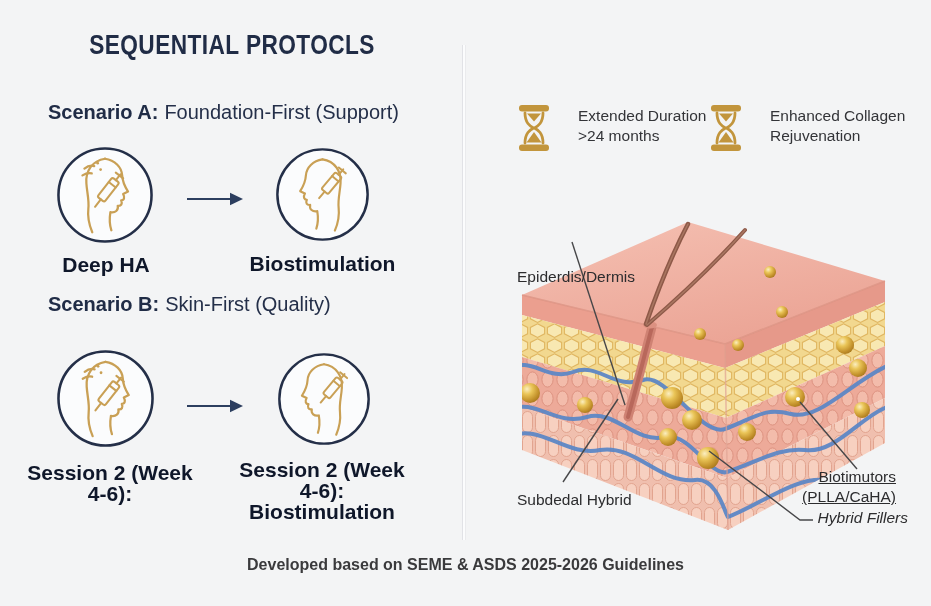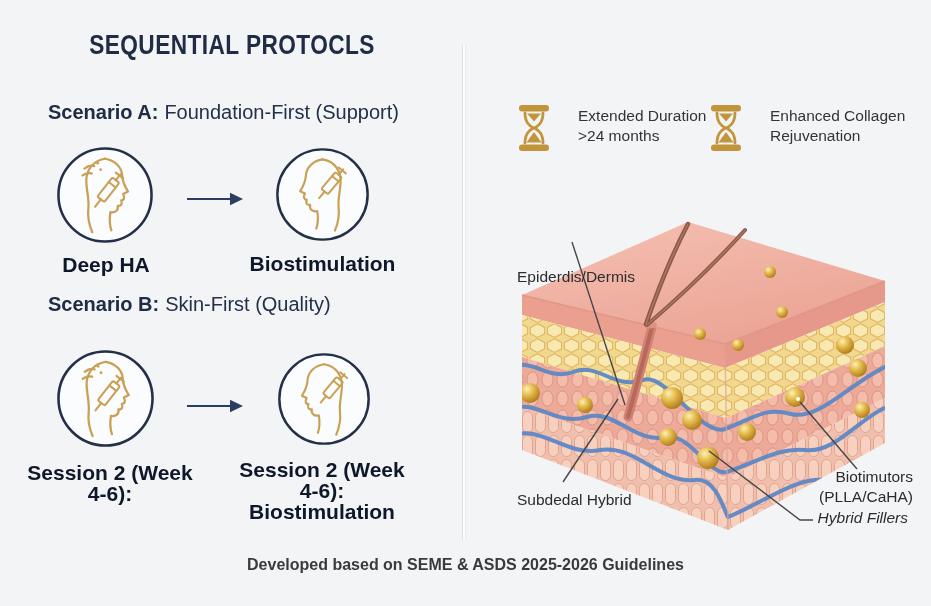--- a/index.html
+++ b/index.html
@@ -266,21 +266,21 @@
       <path d="M77,24 L130,187"></path>
       <path d="M68,264 L123,181"></path>
       <path d="M305,184 L362,251"></path>
       <path d="M214,233 L305,302 L318,302"></path>
     </g>
     <circle cx="303" cy="181" r="2" fill="#ffffff"></circle>
   </svg>
 
   <div class="abs diagram-label" style="left:517px;top:232px;margin-top:35px;">Epiderdis/Dermis</div>
   <div class="abs diagram-label" style="left:517px;top:490px;">Subdedal Hybrid</div>
-  <div class="abs diagram-label right-align" style="right:18px;top:467px;">
+  <div class="abs diagram-label right-align" style="right:35px;top:467px;text-decoration:underline;">
     <div>Biotimutors</div>
     <div>(PLLA/CaHA)</div>
   </div>
   <div class="abs diagram-label right-align" style="right:23px;top:508px;font-style:italic;">Hybrid Fillers</div>
 
   <div class="abs footer-note" style="left:0;top:556px;font-weight:bold;">Developed based on SEME &amp; ASDS 2025-2026 Guidelines</div>
 
 </div>
 
 </body></html>

